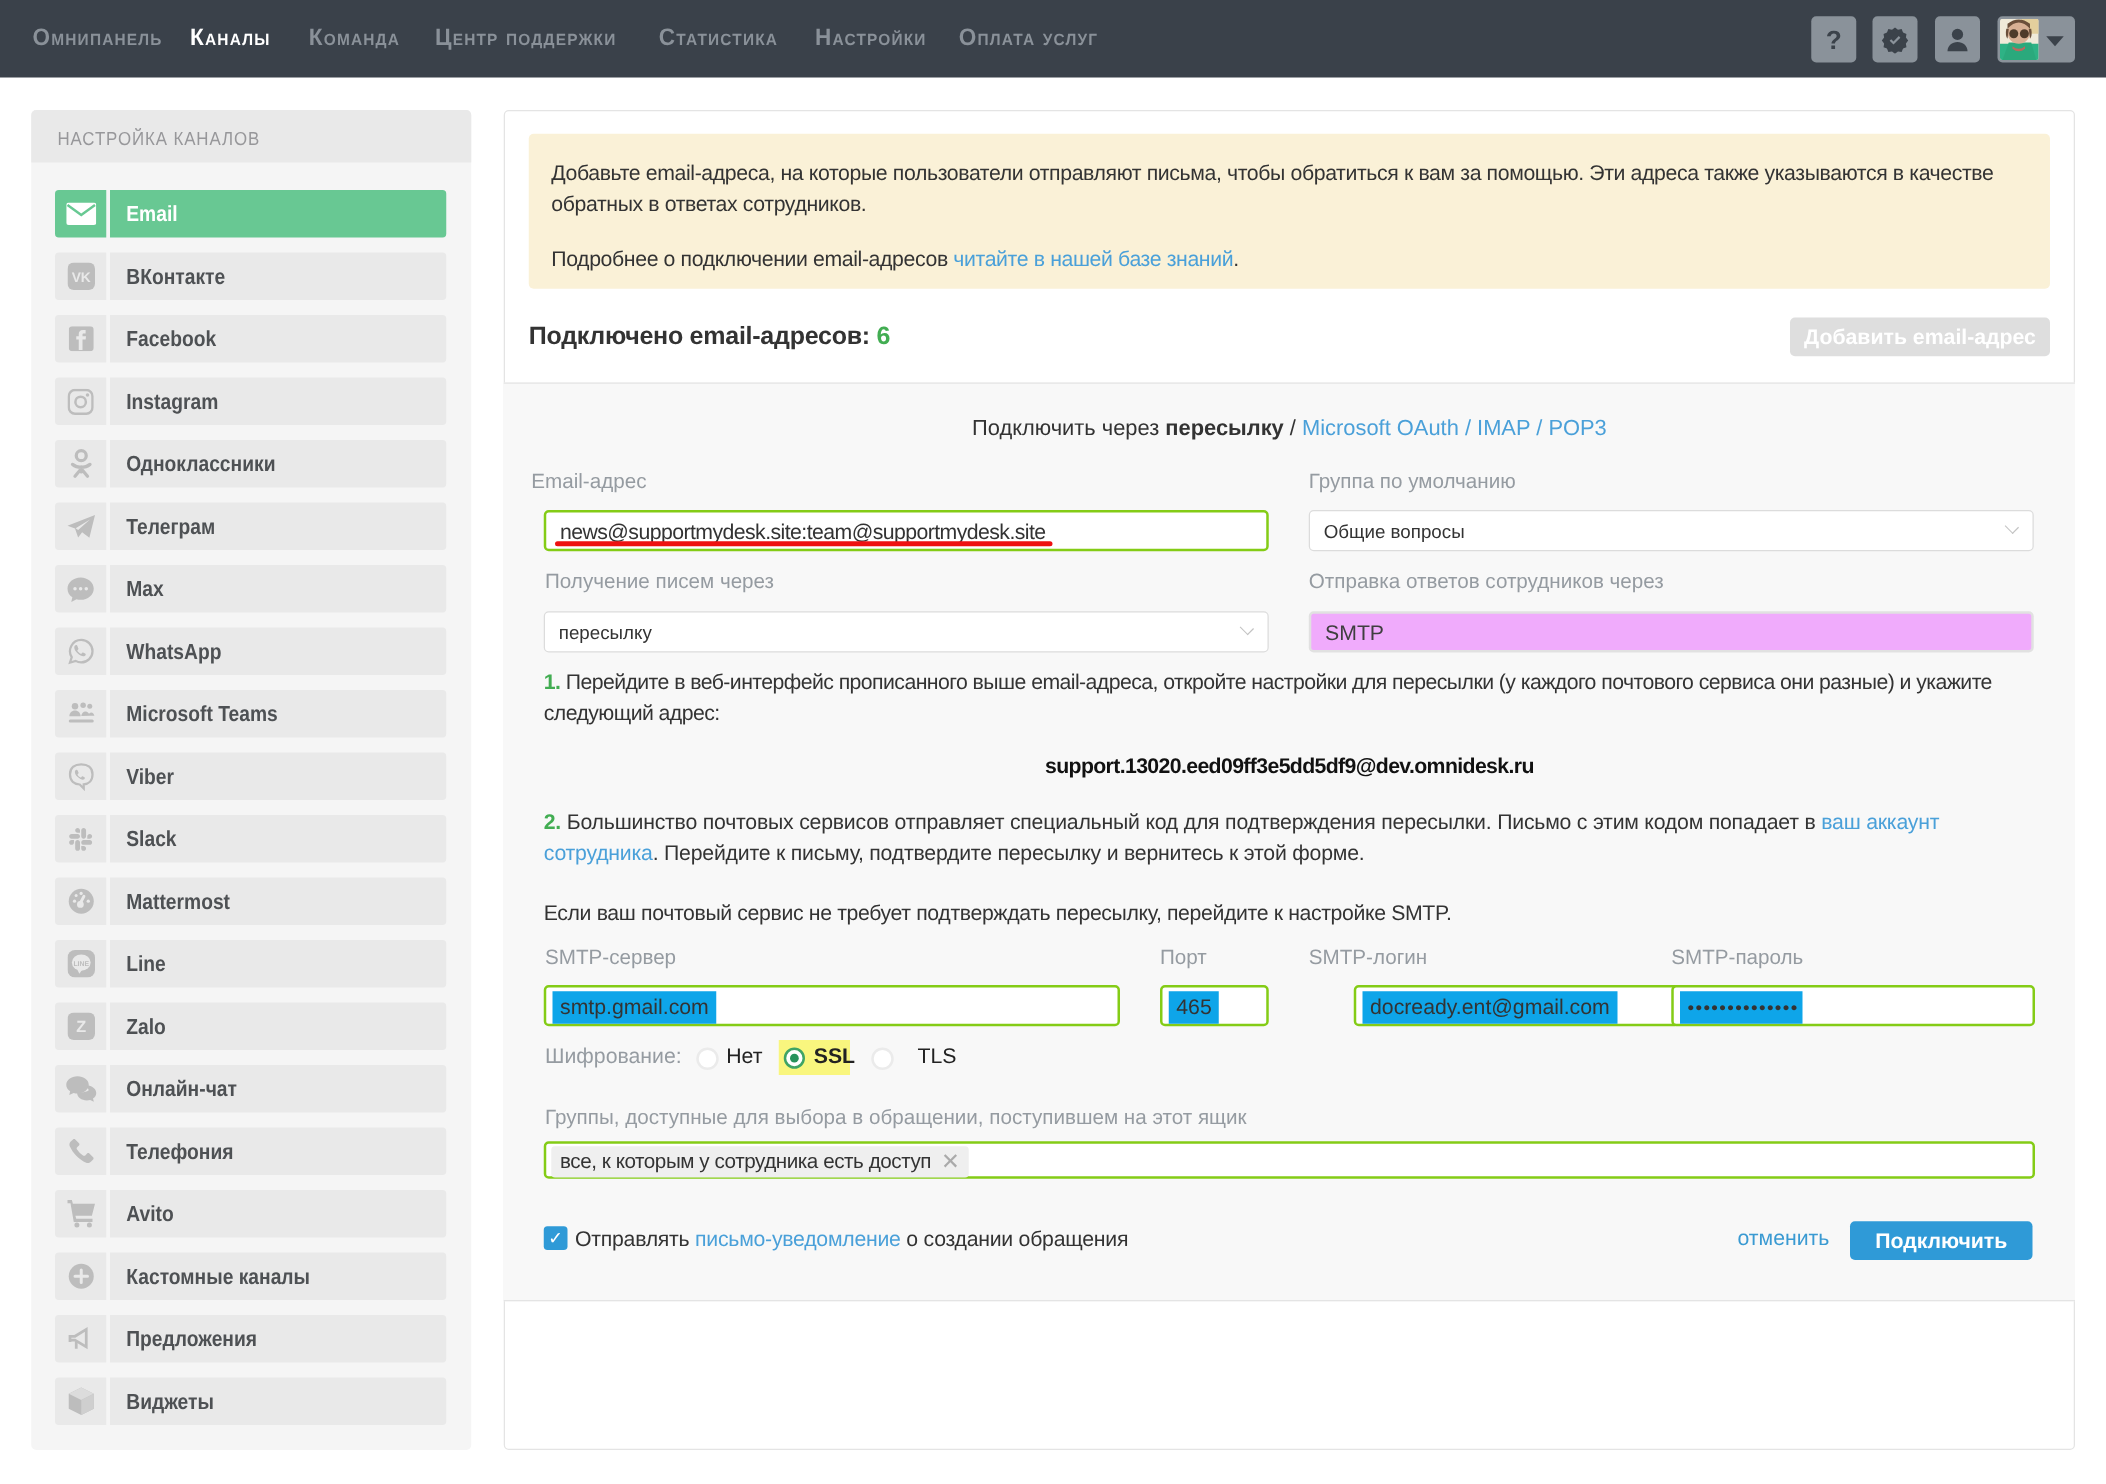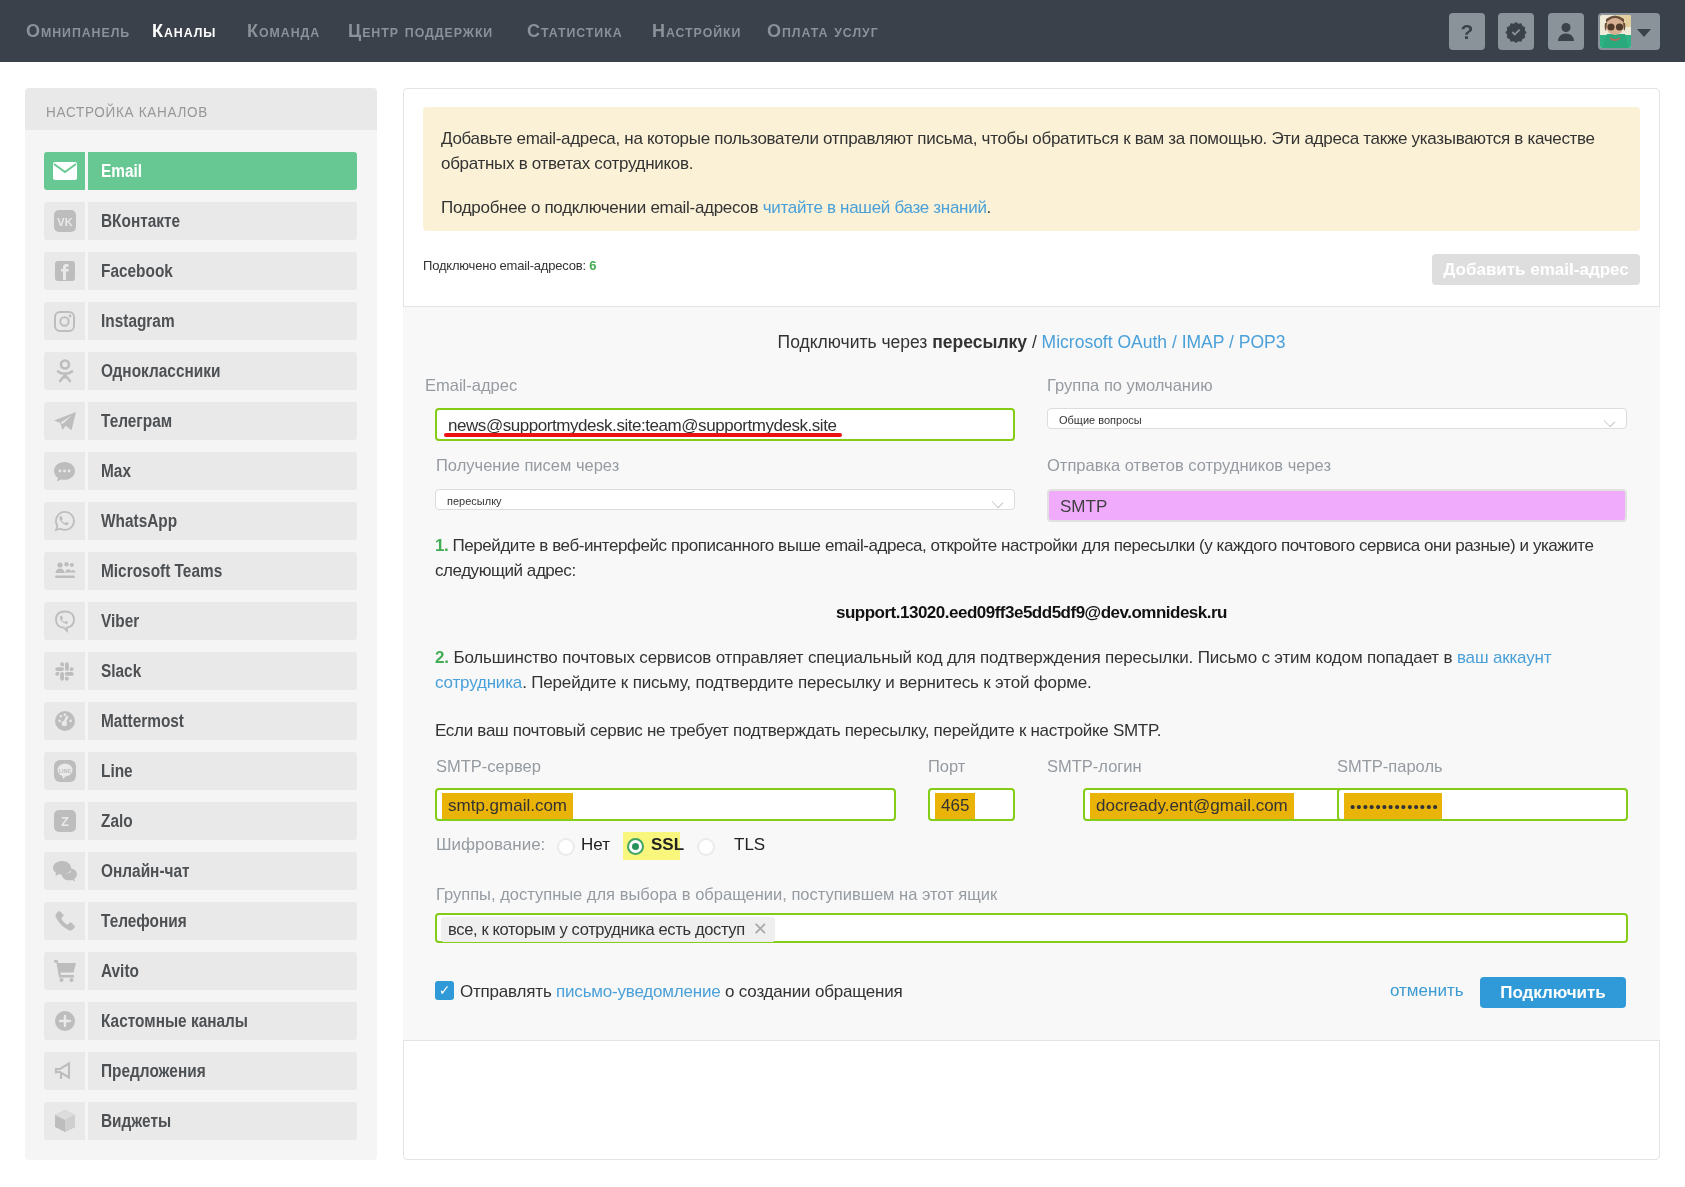--- a/index.html
+++ b/index.html
@@ -23,36 +23,36 @@
 .sb-item { display:flex; height:38px; margin-bottom:12px; }
 .sb-icon { width:41px; height:38px; background:#e9e9e9; border-radius:3px 0 0 3px; display:flex; align-items:center; justify-content:center; flex:none; }
 .sb-label { width:269px; margin-left:3px; background:#e9e9e9; border-radius:0 3px 3px 0; display:flex; align-items:center; padding-left:13px; font-size:17.5px; font-weight:bold; color:#4e5154; }
 .sb-label span { transform:scaleX(0.88); transform-origin:left center; display:inline-block; white-space:nowrap; }
 .sb-item.active .sb-icon, .sb-item.active .sb-label { background:#68c893; color:#fff; }
 .sb-icon svg { display:block; }
 
 .card { position:absolute; left:403px; top:88px; width:1257px; height:1072px; background:#fff; border:1px solid #e4e4e4; border-radius:4px; }
 .notice { position:absolute; left:19px; top:18px; width:1217px; height:124px; background:#faf1d7; border-radius:4px; padding:19px 18px 0; font-size:17px; color:#333; line-height:25px; letter-spacing:-0.3px; }
 .notice a { color:#4aa0d9; text-decoration:none; }
-.connected { position:absolute; left:19px; top:169px; font-size:13px; letter-spacing:-0.2px; font-weight:normal; color:#333; }
+.connected { position:absolute; left:19px; top:169px; font-size:20px; letter-spacing:-0.2px; font-weight:bold; color:#333; }
 .connected b { color:#42ad52; }
 .add-btn { position:absolute; left:1028px; top:165px; width:208px; height:31px; background:#dedede; border-radius:4px; color:#fff; font-size:17px; font-weight:bold; text-align:center; line-height:31px; }
 
 .fsec { position:absolute; left:-1px; top:217px; width:1257px; height:735px; background:#f8f8f8; border-top:1px solid #e4e4e4; border-bottom:1px solid #e4e4e4; }
 .fsec a { color:#4aa0d9; text-decoration:none; }
 .tabs { position:absolute; top:25px; width:100%; text-align:center; font-size:17.5px; color:#333; }
 .tabs b { font-weight:bold; }
 .flabel { position:absolute; font-size:16.5px; color:#959ba1; }
 .finput { position:absolute; height:33px; background:#fff; border:2px solid #84cc16; border-radius:4px; font-size:17px; color:#333; display:flex; align-items:center; padding:2px 11px 0; }
-.fselect { position:absolute; height:21px; background:#fff; border:1px solid #dcdcdc; border-radius:4px; font-size:11px; color:#333; display:flex; align-items:center; padding:2px 11px 0; }
+.fselect { position:absolute; height:33px; background:#fff; border:1px solid #dcdcdc; border-radius:4px; font-size:15px; color:#333; display:flex; align-items:center; padding:2px 11px 0; }
 .fselect .chev { position:absolute; right:12px; top:11px; width:9px; height:9px; border-right:1.5px solid #c3c3c3; border-bottom:1.5px solid #c3c3c3; transform:rotate(45deg) scale(1,0.8); transform-origin:center; margin-top:-3px; }
 .fdisabled { background:#f0abfc; border-color:#e1e1e1; color:#3f3f3f; }
 .ftext { position:absolute; left:32px; width:1192px; font-size:17px; color:#333; line-height:25px; }
 .ftext .num { font-weight:bold; color:#42ad52; }
-mark { background:#eab308; color:inherit; padding:3px 6px; margin-left:-6px; }
+mark { background:#0ea5e9; color:inherit; padding:3px 6px; margin-left:-6px; }
 .addr { position:absolute; top:296px; width:100%; text-align:center; font-size:17px; font-weight:bold; color:#111; letter-spacing:-0.5px; }
 .radio { position:absolute; width:18px; height:18px; border-radius:50%; border:2px solid #ebebeb; background:#fff; }
 .radio.on { border:2px solid #3fa465; width:17px; height:17px; }
 .radio.on::after { content:""; position:absolute; left:3px; top:3px; width:7px; height:7px; border-radius:50%; background:#27935c; }
 .rlbl { position:absolute; font-size:17px; color:#222; }
 .rmark { position:absolute; background:#f9f67e; }
 .chip { display:inline-flex; align-items:center; background:#efefef; border-radius:3px; height:25px; padding:0 7px; font-size:16.5px; letter-spacing:-0.35px; color:#333; }
 .chip .x { color:#aaa; margin-left:8px; font-size:18px; }
 .checkbox { position:absolute; width:19px; height:19px; background:#2f9ad7; border-radius:3px; color:#fff; text-align:center; line-height:19px; font-size:14px; }
 .cancel { position:absolute; font-size:17px; color:#3a9ad2; }

